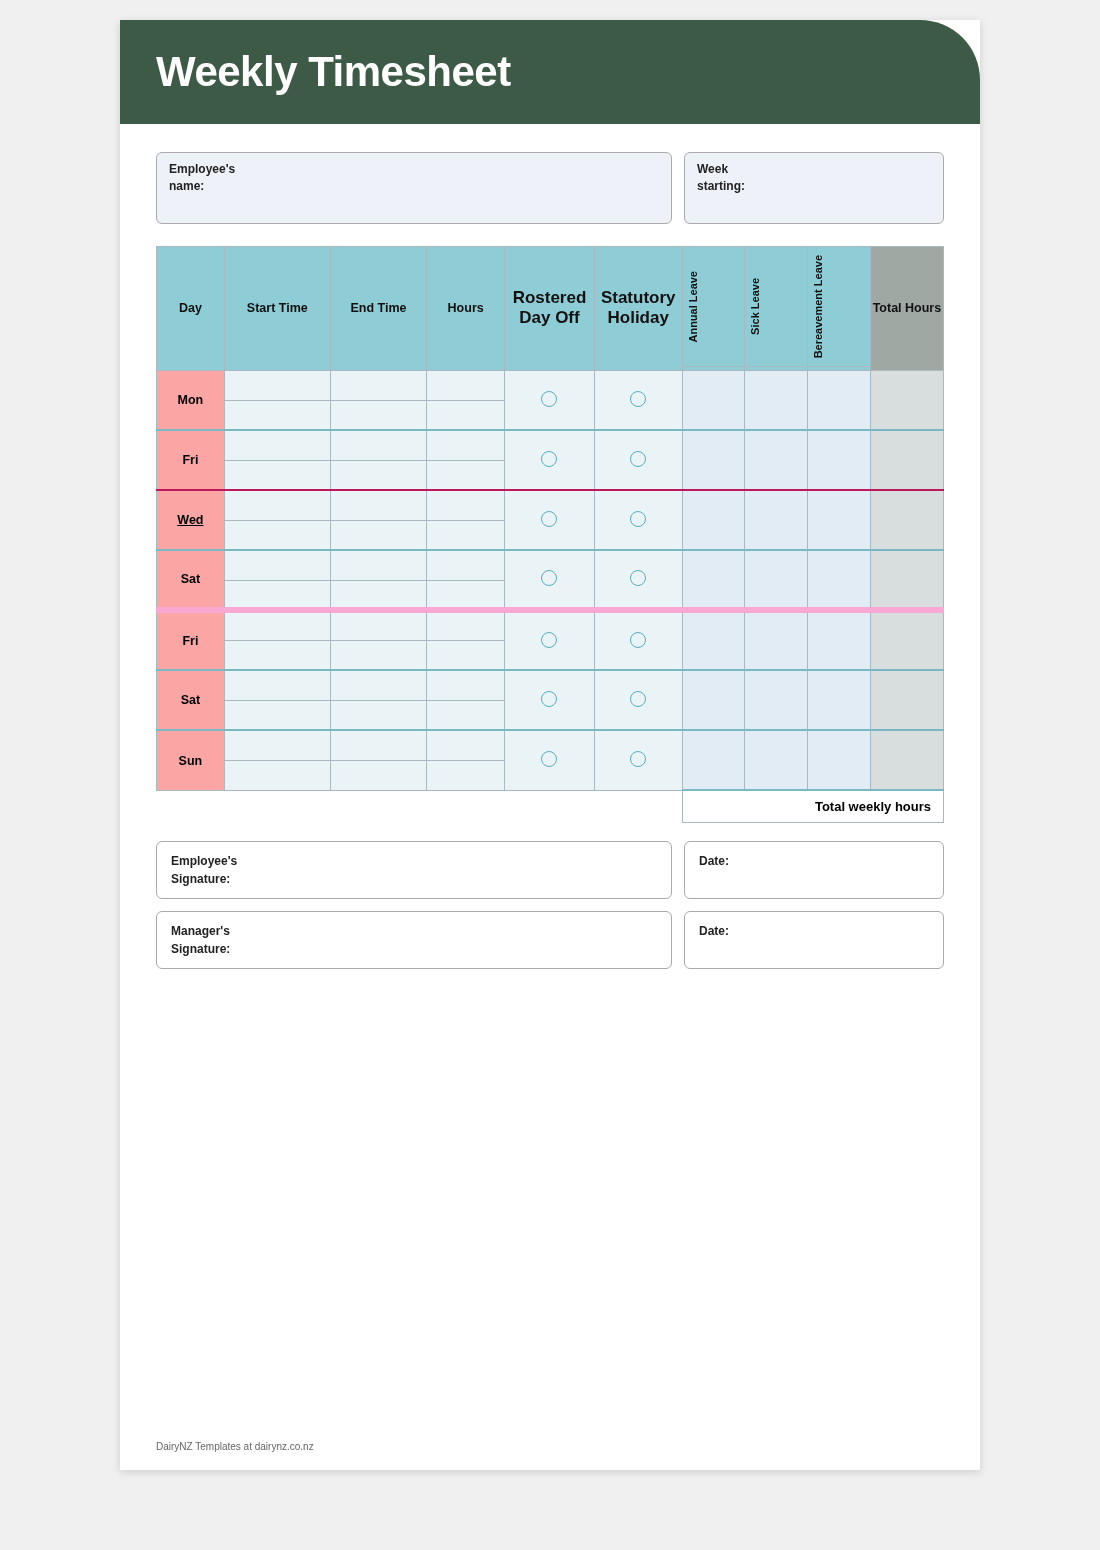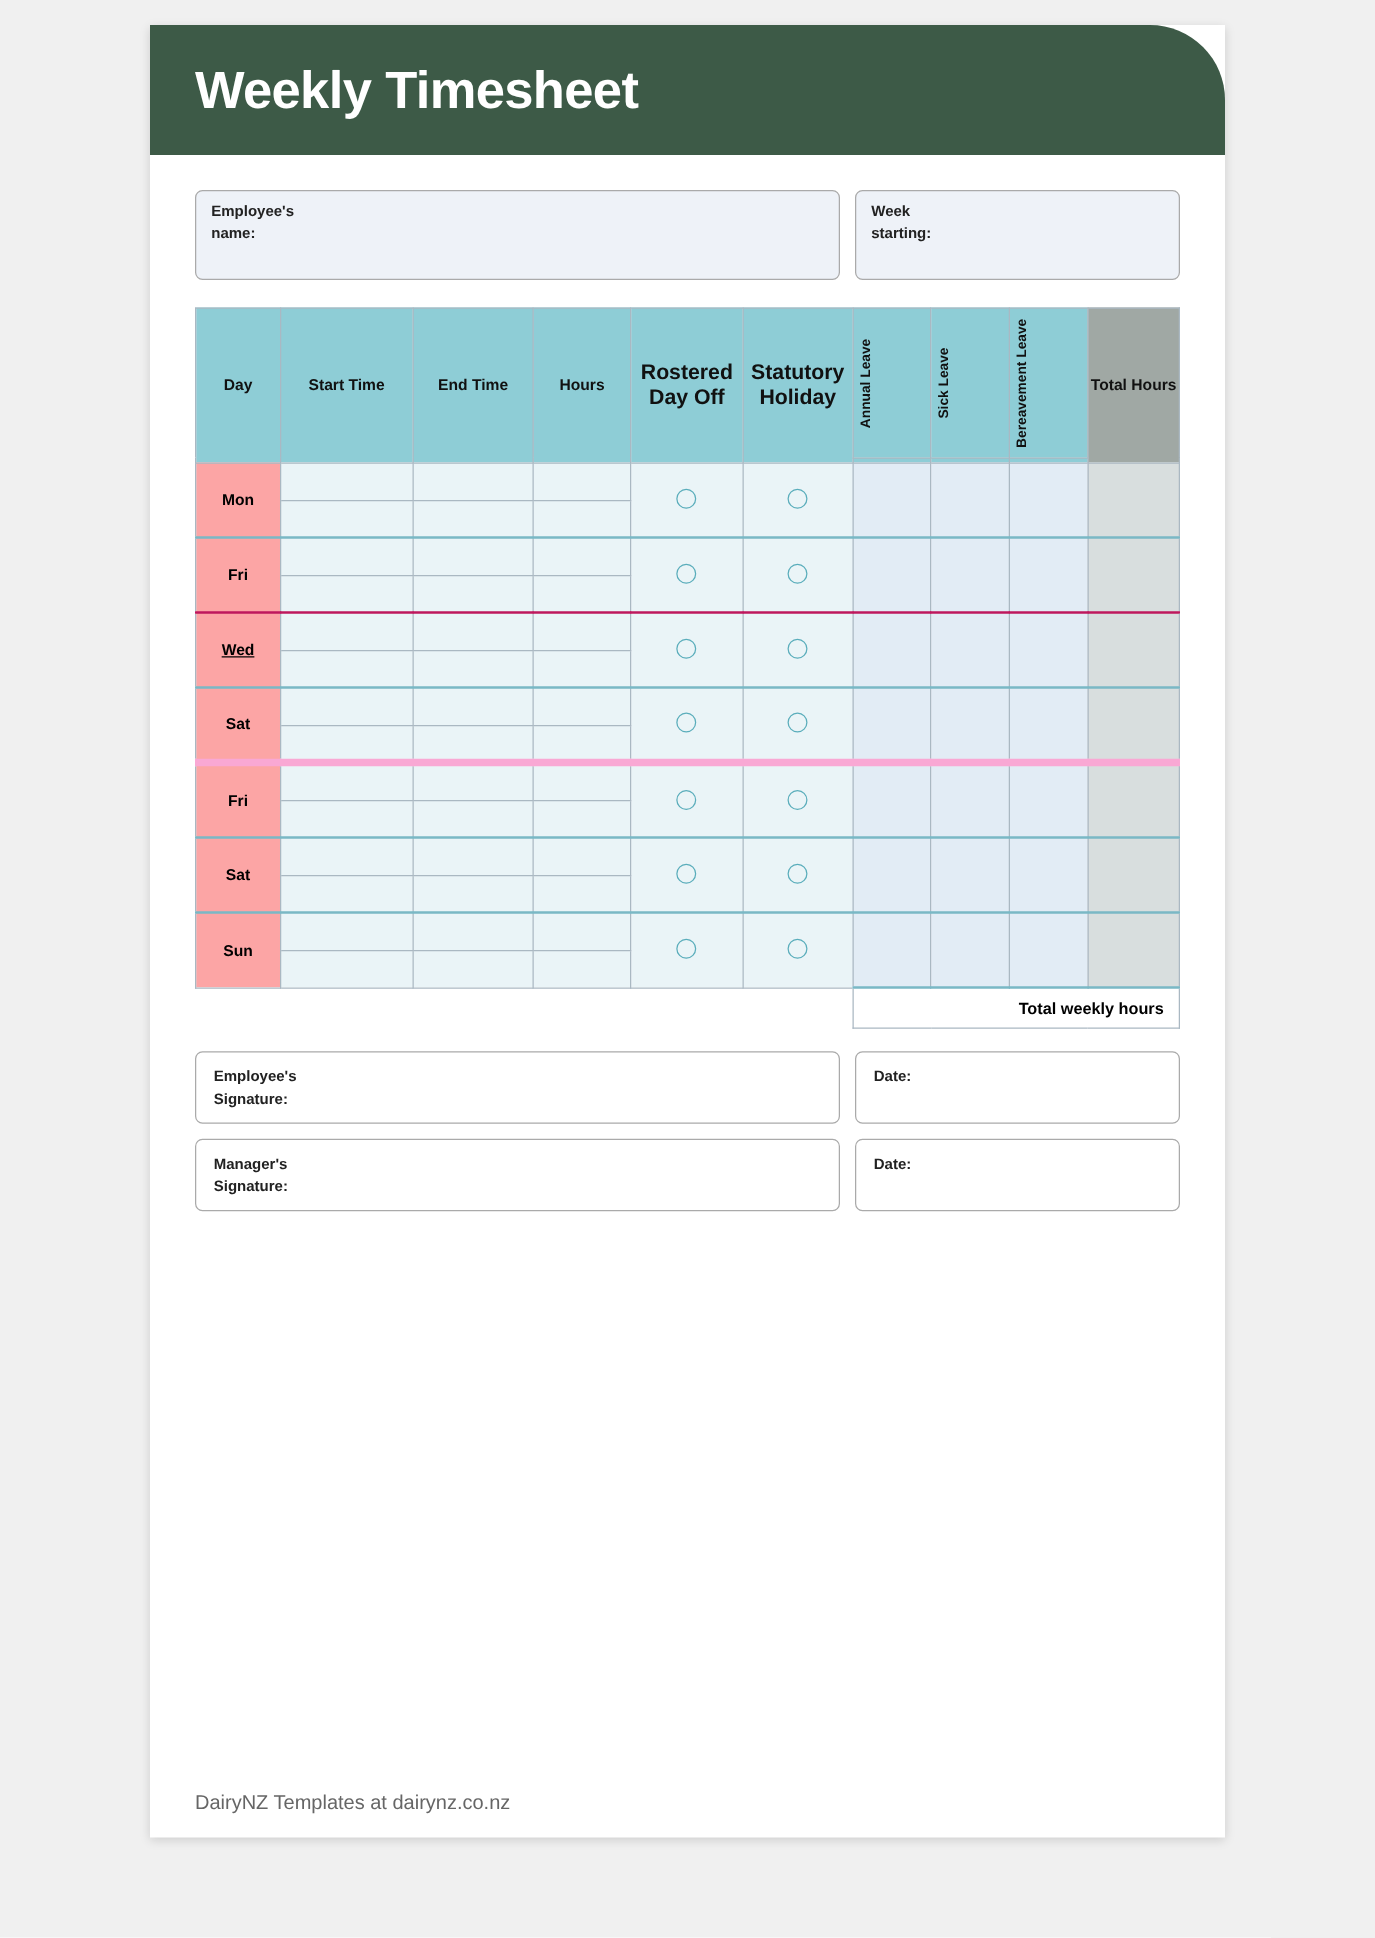--- a/index.html
+++ b/index.html
@@ -151,21 +151,21 @@
       font-weight: 700;
       font-size: 12px;
       color: #222;
       line-height: 1.5;
     }
 
     .footer-text {
       position: absolute;
       bottom: 18px;
       left: 36px;
-      font-size: 16px;
+      font-size: 10px;
       color: #666;
     }
 
     
     .day-merged {
       vertical-align: middle;
       font-weight: 700;
       font-size: 13px;
       background: #c8dce5;
     }

